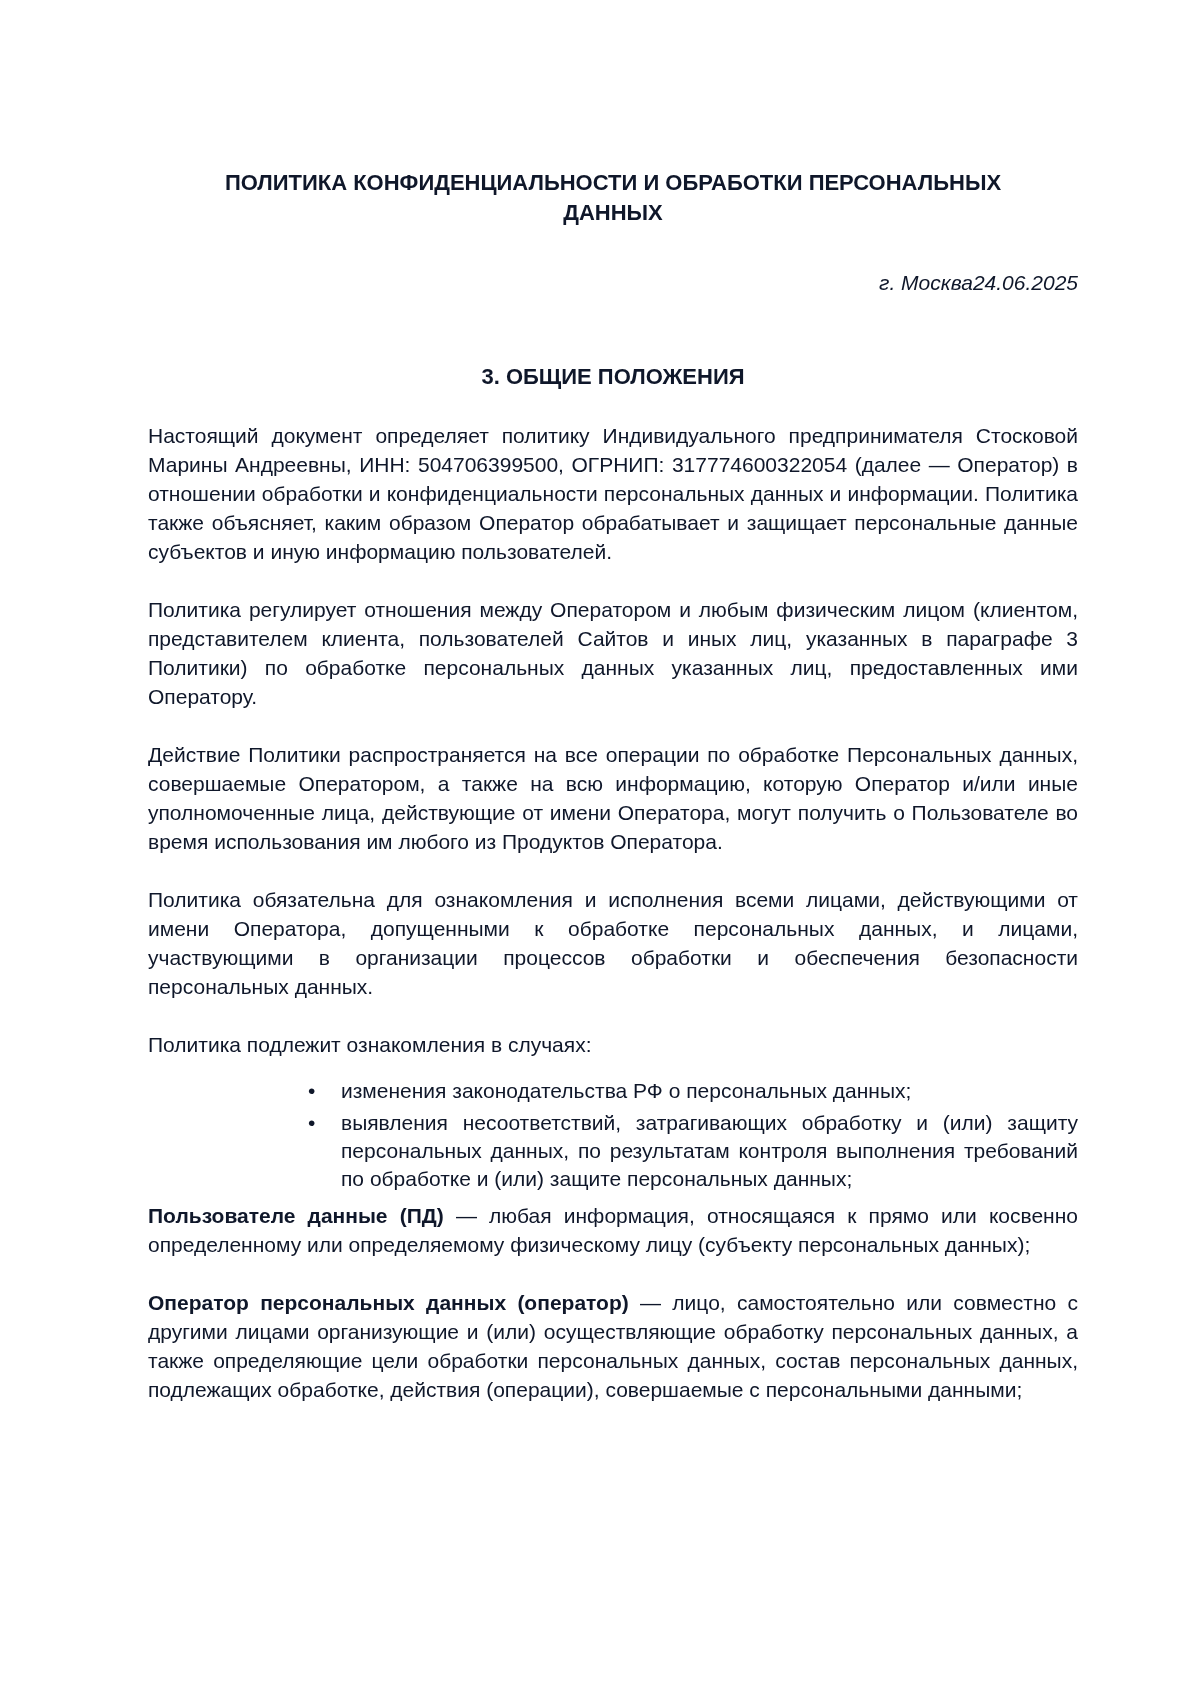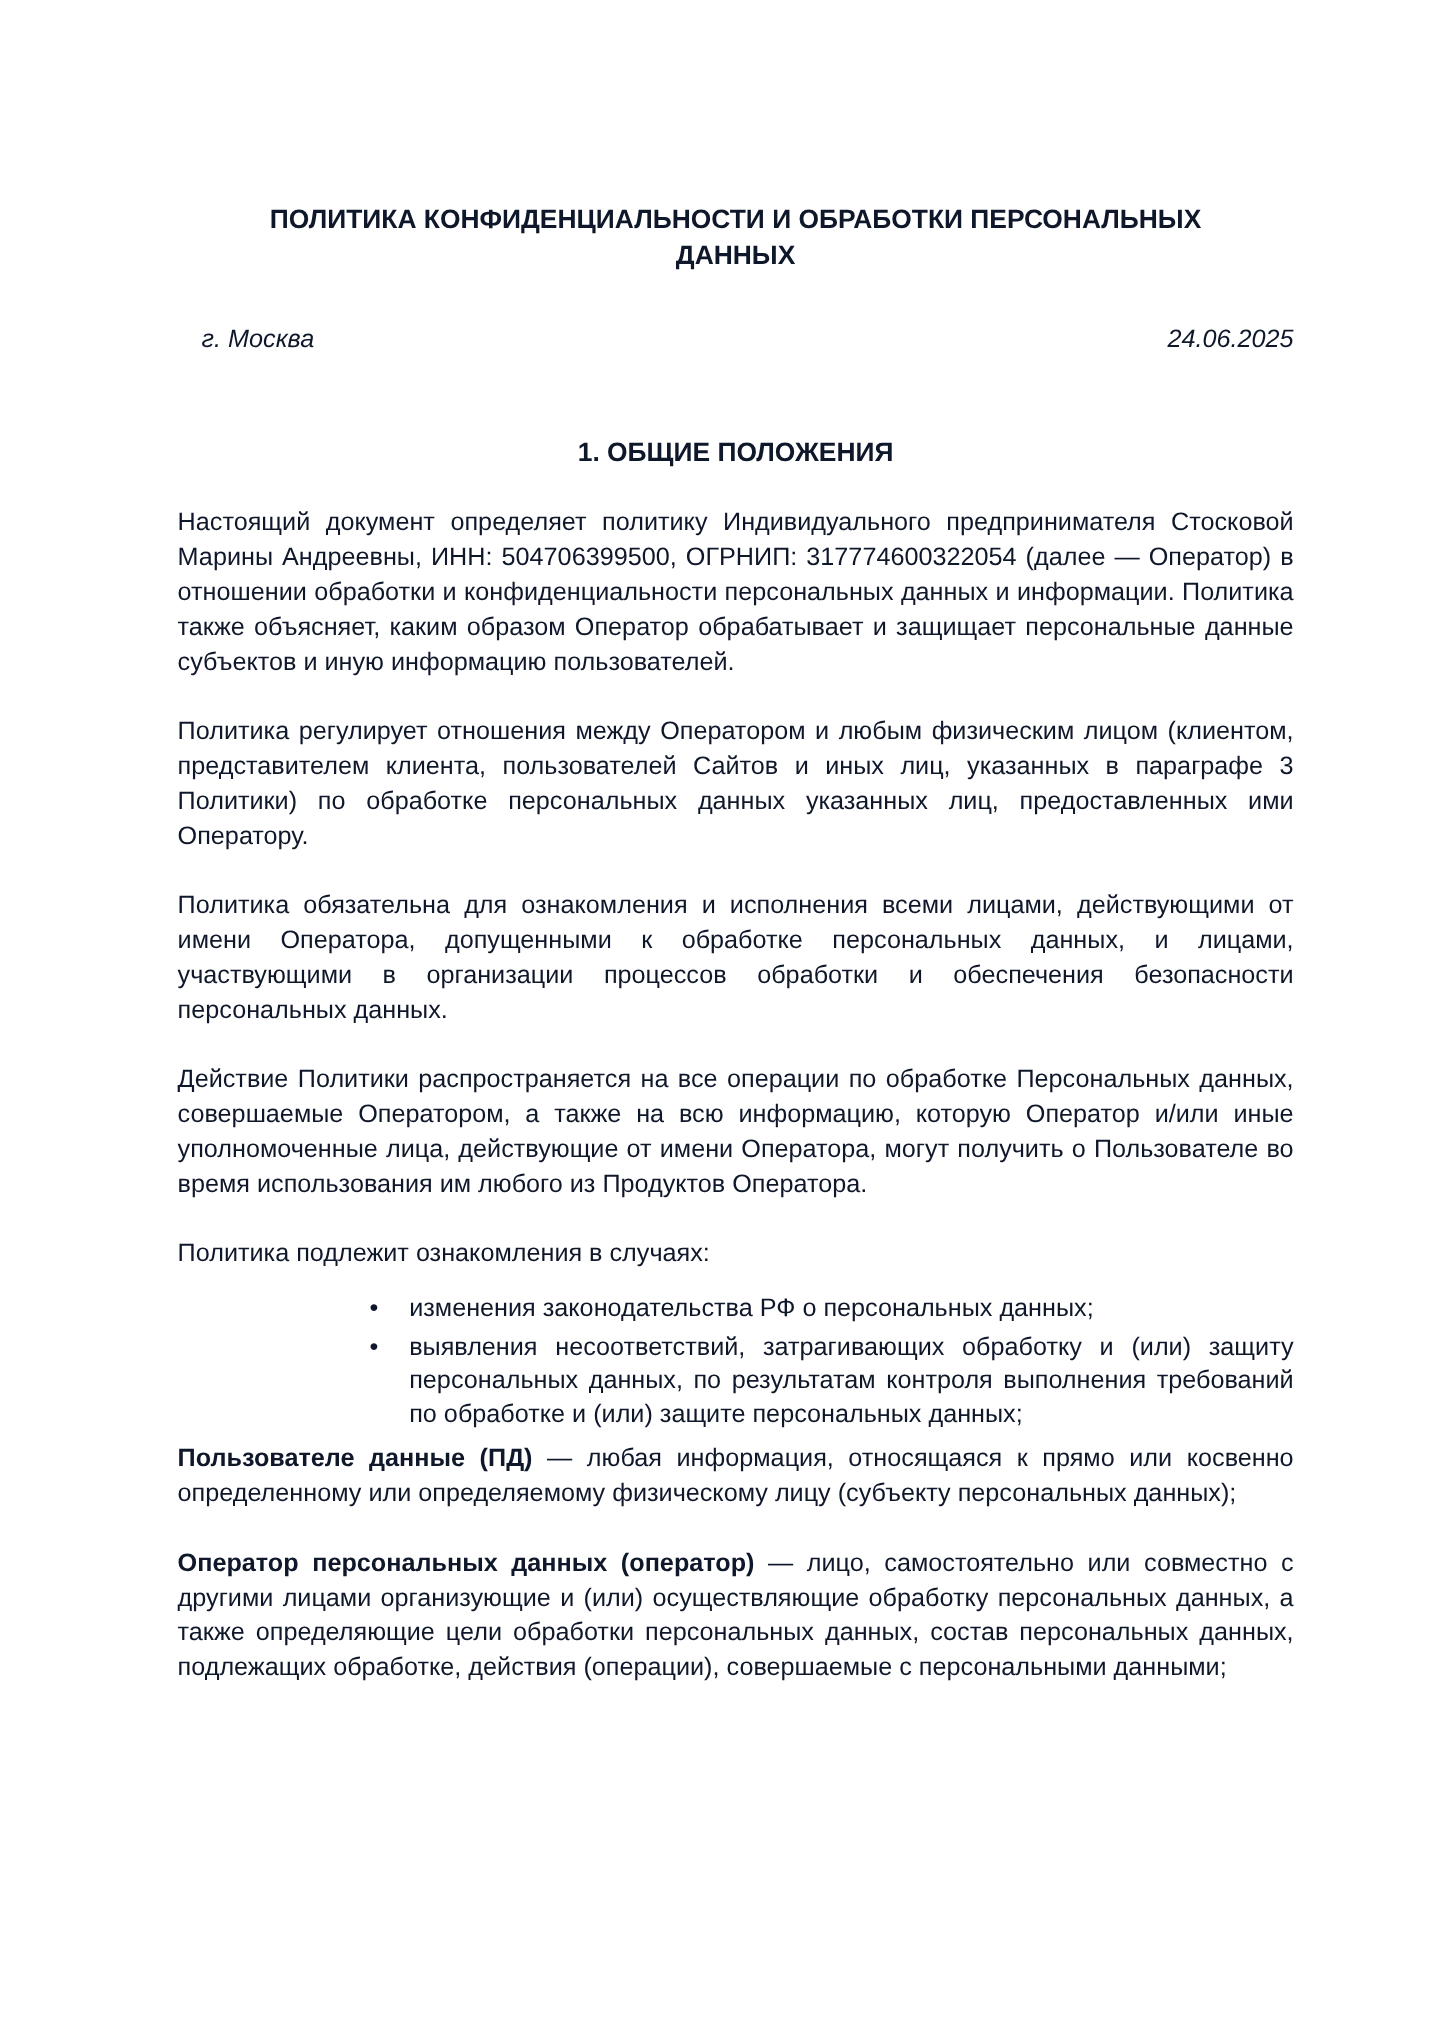--- a/index.html
+++ b/index.html
@@ -26,21 +26,21 @@
   .doc-title {
     margin: 168px auto 0 auto;
     max-width: 800px;
     text-align: center;
     font-weight: bold;
     font-size: 22px;
     line-height: 30px;
   }
   .place-date-row {
     display: flex;
-    justify-content: space-between;
+    justify-content: flex-end;
     margin-top: 40px;
     line-height: 30px;
   }
   .place {
     font-style: italic;
     padding-left: 20px;
   }
   .date {
     font-style: italic;
   }
@@ -96,29 +96,29 @@
 <div class="page">
   <div class="content">
 
     <div class="doc-title">ПОЛИТИКА КОНФИДЕНЦИАЛЬНОСТИ И ОБРАБОТКИ ПЕРСОНАЛЬНЫХ ДАННЫХ</div>
 
     <div class="place-date-row">
       <span class="place">г. Москва</span>
       <span class="date">24.06.2025</span>
     </div>
 
-    <div class="section-heading">1. ОБЩИЕ ПОЛОЖЕНИЯ</div>
+    <div class="section-heading">3. ОБЩИЕ ПОЛОЖЕНИЯ</div>
 
     <p class="para first-after-heading">Настоящий документ определяет политику Индивидуального предпринимателя Стосковой Марины Андреевны, ИНН: 504706399500, ОГРНИП: 317774600322054 (далее — Оператор) в отношении обработки и конфиденциальности персональных данных и информации. Политика также объясняет, каким образом Оператор обрабатывает и защищает персональные данные субъектов и иную информацию пользователей.</p>
 
     <p class="para">Политика регулирует отношения между Оператором и любым физическим лицом (клиентом, представителем клиента, пользователей Сайтов и иных лиц, указанных в параграфе 3 Политики) по обработке персональных данных указанных лиц, предоставленных ими Оператору.</p>
 
+    <p class="para">Действие Политики распространяется на все операции по обработке Персональных данных, совершаемые Оператором, а также на всю информацию, которую Оператор и/или иные уполномоченные лица, действующие от имени Оператора, могут получить о Пользователе во время использования им любого из Продуктов Оператора.</p>
+
     <p class="para">Политика обязательна для ознакомления и исполнения всеми лицами, действующими от имени Оператора, допущенными к обработке персональных данных, и лицами, участвующими в организации процессов обработки и обеспечения безопасности персональных данных.</p>
-
-    <p class="para">Действие Политики распространяется на все операции по обработке Персональных данных, совершаемые Оператором, а также на всю информацию, которую Оператор и/или иные уполномоченные лица, действующие от имени Оператора, могут получить о Пользователе во время использования им любого из Продуктов Оператора.</p>
 
     <p class="para">Политика подлежит ознакомления в случаях:</p>
 
     <ul class="update-list">
       <li>изменения законодательства РФ о персональных данных;</li>
       <li>выявления несоответствий, затрагивающих обработку и (или) защиту персональных данных, по результатам контроля выполнения требований по обработке и (или) защите персональных данных;</li>
     </ul>
 
 
     <p class="term-para tight"><span class="term-name">Пользователе данные (ПД)</span> <span>— любая информация, относящаяся к прямо или косвенно определенному или определяемому физическому лицу (субъекту персональных данных);</span></p>

